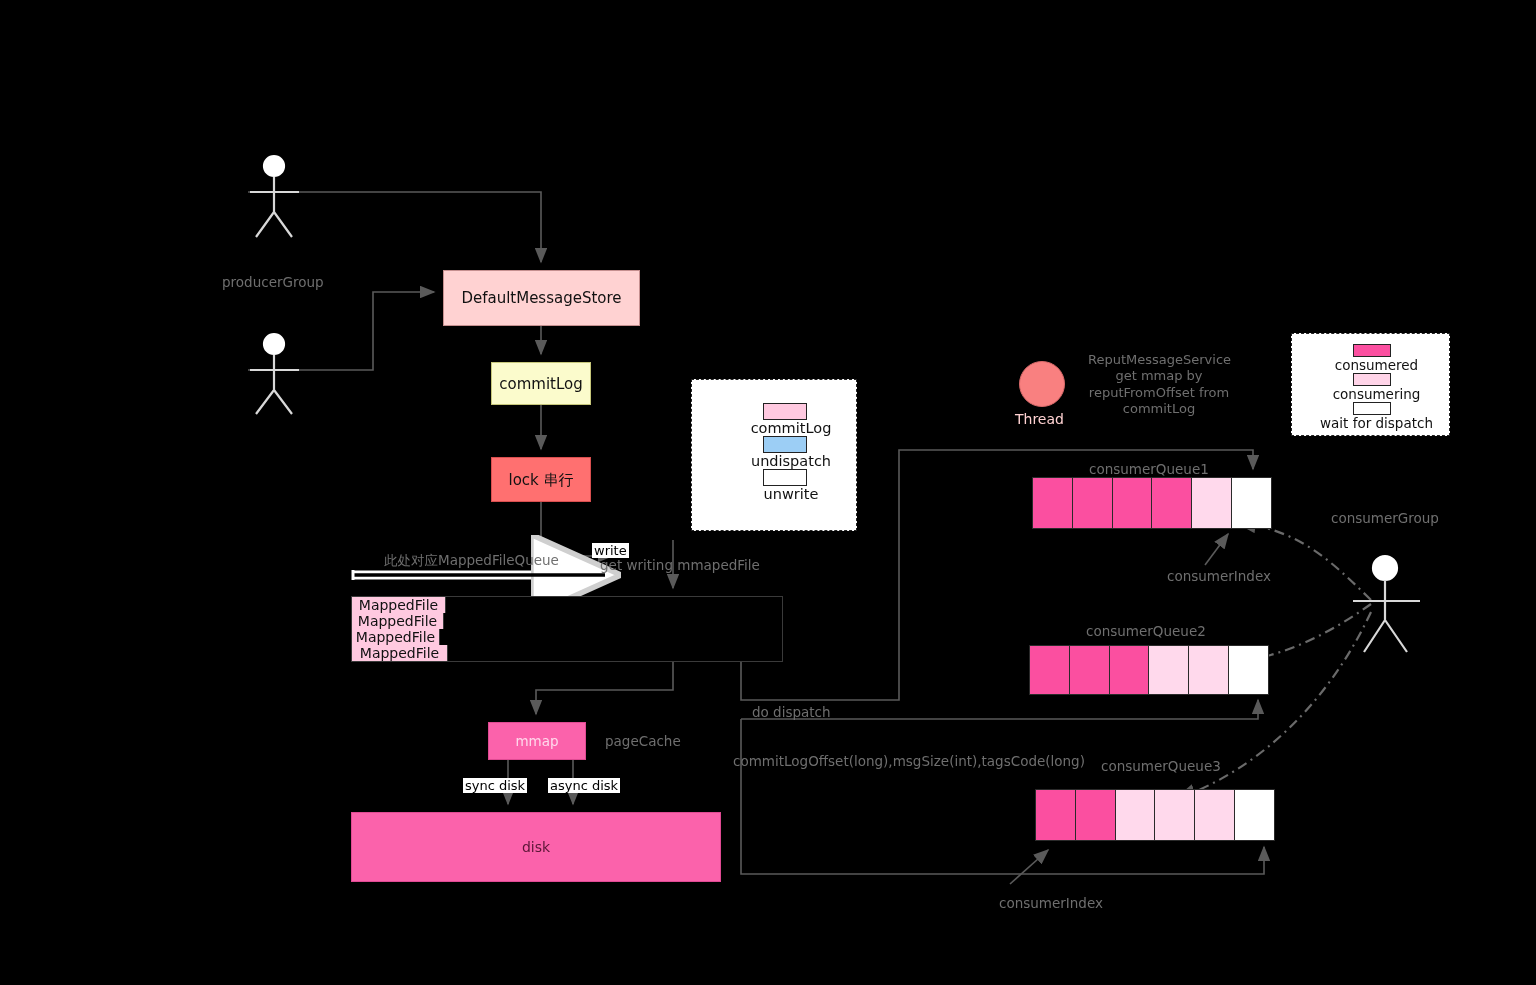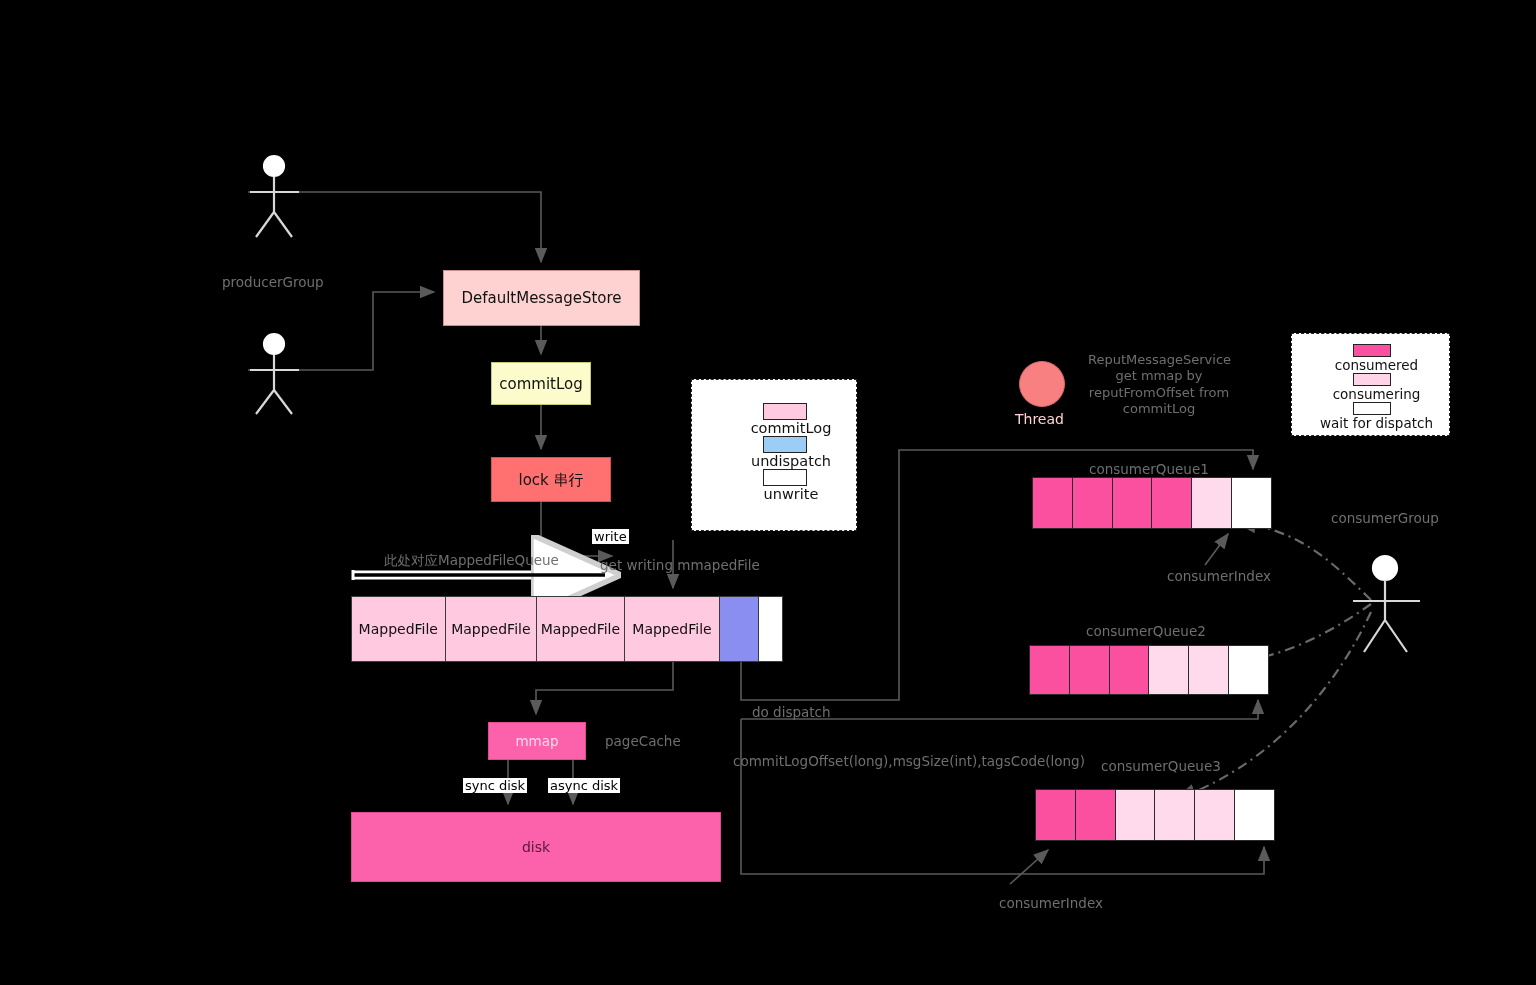--- a/index.html
+++ b/index.html
@@ -9,24 +9,24 @@
   svg.wires{position:absolute;left:0;top:0;width:1536px;height:985px;pointer-events:none;}
 
   .node{position:absolute;box-sizing:border-box;display:flex;align-items:center;
         justify-content:center;border:1px solid #3a3a3a;font-size:14px;color:#111;
         text-align:center;line-height:1.2;}
   .lbl{position:absolute;color:#6f6f6f;font-size:13.5px;white-space:nowrap;line-height:1.25;}
   .lbl-w{position:absolute;background:#fff;color:#000;font-size:13px;padding:0 2px;white-space:nowrap;}
 
   .dms{left:443px;top:270px;width:197px;height:56px;background:#ffd2d2;border-color:#c58f8f;font-size:15px;}
   .clog{left:491px;top:362px;width:100px;height:43px;background:#fbfbcc;border-color:#c6c67a;font-size:15px;}
-  .lock{left:491px;top:457px;width:120px;height:45px;background:#ff7070;border-color:#d94f4f;font-size:15px;}
+  .lock{left:491px;top:457px;width:100px;height:45px;background:#ff7070;border-color:#d94f4f;font-size:15px;}
 
   .mfq{position:absolute;left:351px;top:596px;width:432px;height:66px;display:flex;
-       border:1px solid #3a3a3a;box-sizing:border-box;background:#000;}
+       border:1px solid #3a3a3a;box-sizing:border-box;background:#000;flex-direction:column;}
   .mfq > div{box-sizing:border-box;border-right:1px solid #3a3a3a;display:flex;align-items:center;
              justify-content:center;font-size:14px;color:#111;}
   .mfq > div:last-child{border-right:none;}
 
   .mmap{left:488px;top:722px;width:98px;height:38px;background:#fb62ab;border-color:#e04a93;
         color:#ffd9ec;font-size:13.5px;}
   .disk{left:351px;top:812px;width:370px;height:70px;background:#fb62ab;border-color:#e04a93;
         color:#5c1637;font-size:14px;}
 
   .legend{position:absolute;background:#fff;border:1px dashed #222;box-sizing:border-box;}
@@ -209,21 +209,21 @@
           <div class="tx">wait for dispatch</div>
         </div>
       </div>
   </div>
 
   <div class="lbl" style="left:222px;top:274px;">producerGroup</div>
   <div class="lbl" style="left:1331px;top:510px;">consumerGroup</div>
   <div class="lbl" style="left:605px;top:733px;">pageCache</div>
   <div class="lbl" style="left:384px;top:552px;">此处对应MappedFileQueue</div>
   <div class="lbl" style="left:600px;top:557px;">get writing mmapedFile</div>
-  <div class="lbl-w" style="left:592px;top:529px;">write</div>
+  <div class="lbl-w" style="left:592px;top:543px;">write</div>
   <div class="lbl" style="left:752px;top:704px;">do dispatch</div>
   <div class="lbl" style="left:733px;top:753px;">commitLogOffset(long),msgSize(int),tagsCode(long)</div>
   <div class="lbl-w" style="left:463px;top:778px;">sync disk</div>
   <div class="lbl-w" style="left:548px;top:778px;">async disk</div>
   <div class="lbl" style="left:1167px;top:568px;">consumerIndex</div>
   <div class="lbl" style="left:999px;top:895px;">consumerIndex</div>
   <div class="lbl" style="left:1089px;top:461px;">consumerQueue1</div>
   <div class="lbl" style="left:1086px;top:623px;">consumerQueue2</div>
   <div class="lbl" style="left:1101px;top:758px;">consumerQueue3</div>
 

